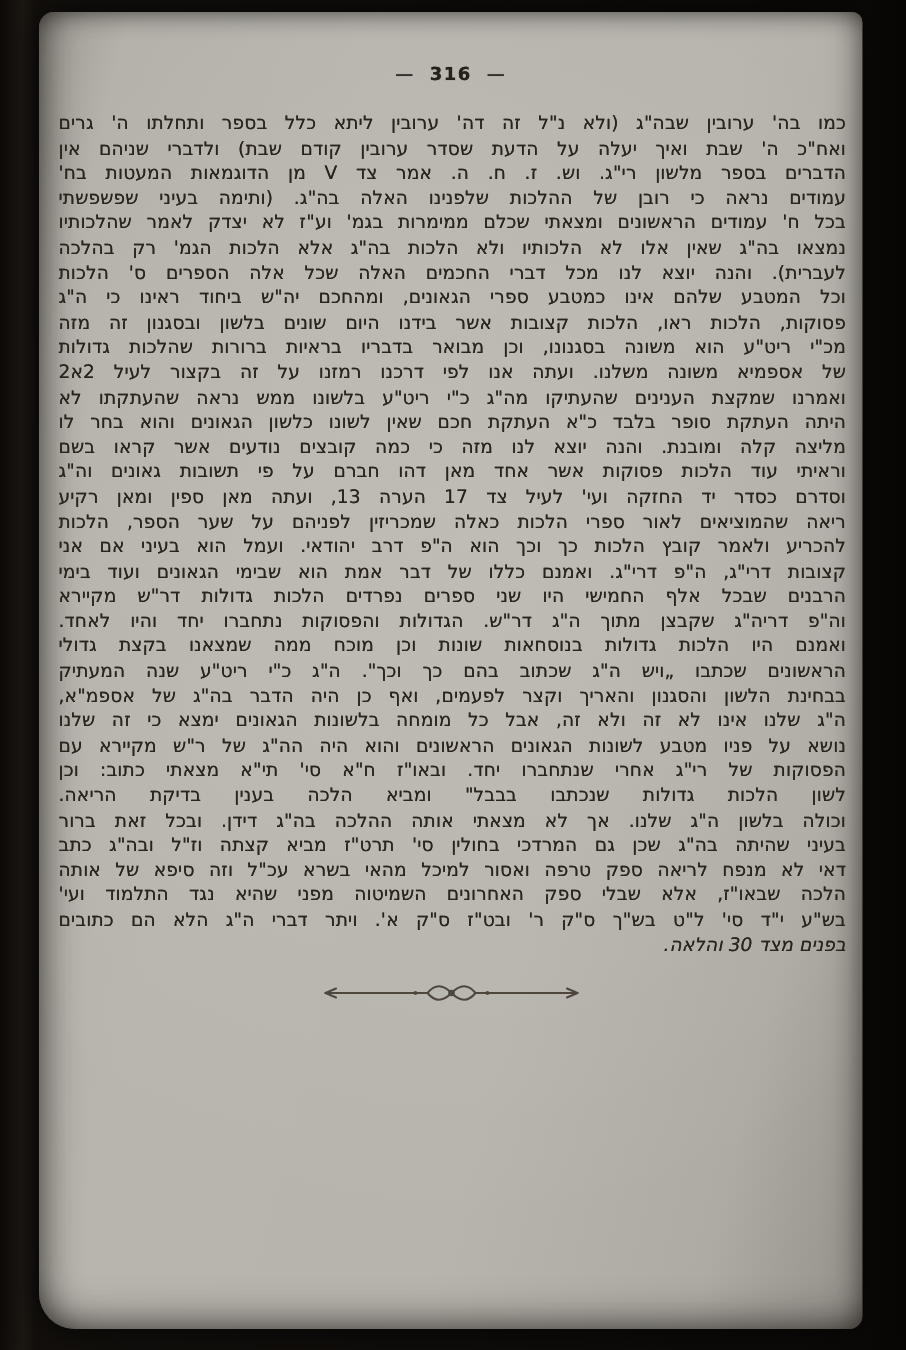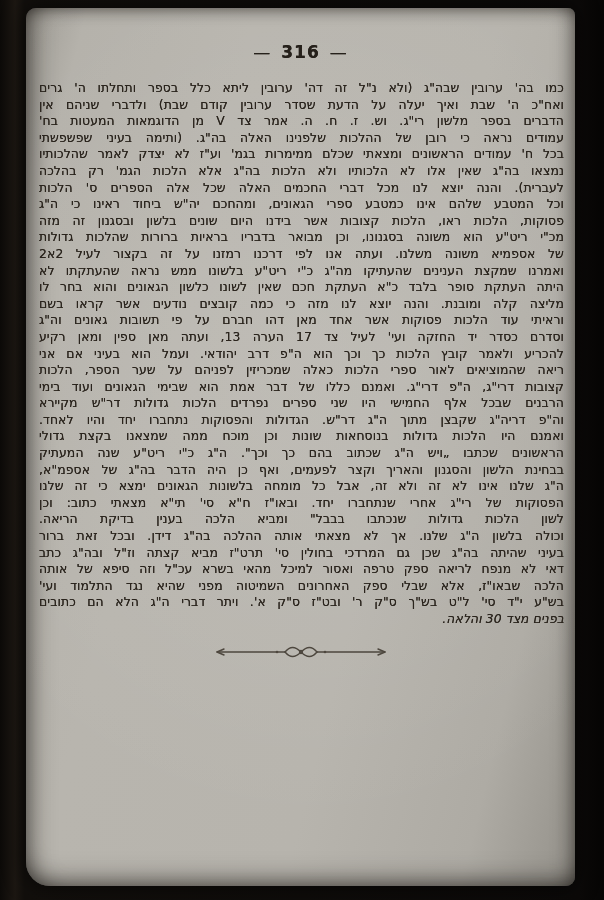--- a/index.html
+++ b/index.html
@@ -28,21 +28,21 @@
       0 0 22px rgba(0,0,0,0.65),
       inset 16px 0 24px -12px rgba(20,16,12,0.55),
       inset -13px 0 20px -11px rgba(20,16,12,0.50),
       inset 0 10px 16px -10px rgba(20,16,12,0.50),
       inset 0 -18px 26px -14px rgba(20,16,12,0.55);
   }
   .page-header {
     margin-top: 34px;
     text-align: center;
     color: #26211b;
-    font-size: 17px;
+    font-size: 12px;
     font-weight: bold;
     letter-spacing: 1px;
     text-shadow: 0 0 0.5px #26211b;
   }
   .page-header .dash { padding: 0 10px; font-weight: normal; }
   .body-text {
     direction: rtl;
     margin: 18px 11px 0 13px;
     color: #2a241d;
     font-size: 12.4px;
@@ -88,29 +88,30 @@
         <div class="line">לעברית). והנה יוצא לנו מכל דברי החכמים האלה שכל אלה הספרים ס' הלכות</div>
         <div class="line">וכל המטבע שלהם אינו כמטבע ספרי הגאונים, ומהחכם יה"ש ביחוד ראינו כי ה"ג</div>
         <div class="line">פסוקות, הלכות ראו, הלכות קצובות אשר בידנו היום שונים בלשון ובסגנון זה מזה</div>
         <div class="line">מכ"י ריט"ע הוא משונה בסגנונו, וכן מבואר בדבריו בראיות ברורות שהלכות גדולות</div>
         <div class="line">של אספמיא משונה משלנו. ועתה אנו לפי דרכנו רמזנו על זה בקצור לעיל 2א2</div>
         <div class="line">ואמרנו שמקצת הענינים שהעתיקו מה"ג כ"י ריט"ע בלשונו ממש נראה שהעתקתו לא</div>
         <div class="line">היתה העתקת סופר בלבד כ"א העתקת חכם שאין לשונו כלשון הגאונים והוא בחר לו</div>
         <div class="line">מליצה קלה ומובנת. והנה יוצא לנו מזה כי כמה קובצים נודעים אשר קראו בשם</div>
         <div class="line">וראיתי עוד הלכות פסוקות אשר אחד מאן דהו חברם על פי תשובות גאונים וה"ג</div>
         <div class="line">וסדרם כסדר יד החזקה ועי' לעיל צד 17 הערה 13, ועתה מאן ספין ומאן רקיע</div>
+        <div class="line">ריאה שהמוציאים לאור ספרי הלכות כאלה שמכריזין לפניהם על שער הספר, הלכות</div>
         <div class="line">להכריע ולאמר קובץ הלכות כך וכך הוא ה"פ דרב יהודאי. ועמל הוא בעיני אם אני</div>
-        <div class="line">ריאה שהמוציאים לאור ספרי הלכות כאלה שמכריזין לפניהם על שער הספר, הלכות</div>
         <div class="line">קצובות דרי"ג, ה"פ דרי"ג. ואמנם כללו של דבר אמת הוא שבימי הגאונים ועוד בימי</div>
         <div class="line">הרבנים שבכל אלף החמישי היו שני ספרים נפרדים הלכות גדולות דר"ש מקיירא</div>
         <div class="line">וה"פ דריה"ג שקבצן מתוך ה"ג דר"ש. הגדולות והפסוקות נתחברו יחד והיו לאחד.</div>
         <div class="line">ואמנם היו הלכות גדולות בנוסחאות שונות וכן מוכח ממה שמצאנו בקצת גדולי</div>
         <div class="line">הראשונים שכתבו „ויש ה"ג שכתוב בהם כך וכך". ה"ג כ"י ריט"ע שנה המעתיק</div>
         <div class="line">בבחינת הלשון והסגנון והאריך וקצר לפעמים, ואף כן היה הדבר בה"ג של אספמ"א,</div>
         <div class="line">ה"ג שלנו אינו לא זה ולא זה, אבל כל מומחה בלשונות הגאונים ימצא כי זה שלנו</div>
+        <div class="line">נושא על פניו מטבע לשונות הגאונים הראשונים והוא היה הה"ג של ר"ש מקיירא עם</div>
         <div class="line">הפסוקות של רי"ג אחרי שנתחברו יחד. ובאו"ז ח"א סי' תי"א מצאתי כתוב: וכן</div>
         <div class="line">לשון הלכות גדולות שנכתבו בבבל" ומביא הלכה בענין בדיקת הריאה.</div>
         <div class="line">וכולה בלשון ה"ג שלנו. אך לא מצאתי אותה ההלכה בה"ג דידן. ובכל זאת ברור</div>
         <div class="line">בעיני שהיתה בה"ג שכן גם המרדכי בחולין סי' תרט"ז מביא קצתה וז"ל ובה"ג כתב</div>
         <div class="line">דאי לא מנפח לריאה ספק טרפה ואסור למיכל מהאי בשרא עכ"ל וזה סיפא של אותה</div>
         <div class="line">הלכה שבאו"ז, אלא שבלי ספק האחרונים השמיטוה מפני שהיא נגד התלמוד ועי'</div>
         <div class="line">בש"ע י"ד סי' ל"ט בש"ך ס"ק ר' ובט"ז ס"ק א'. ויתר דברי ה"ג הלא הם כתובים</div>
         <div class="line">בפנים מצד 30 והלאה.</div>
       </div>
 

